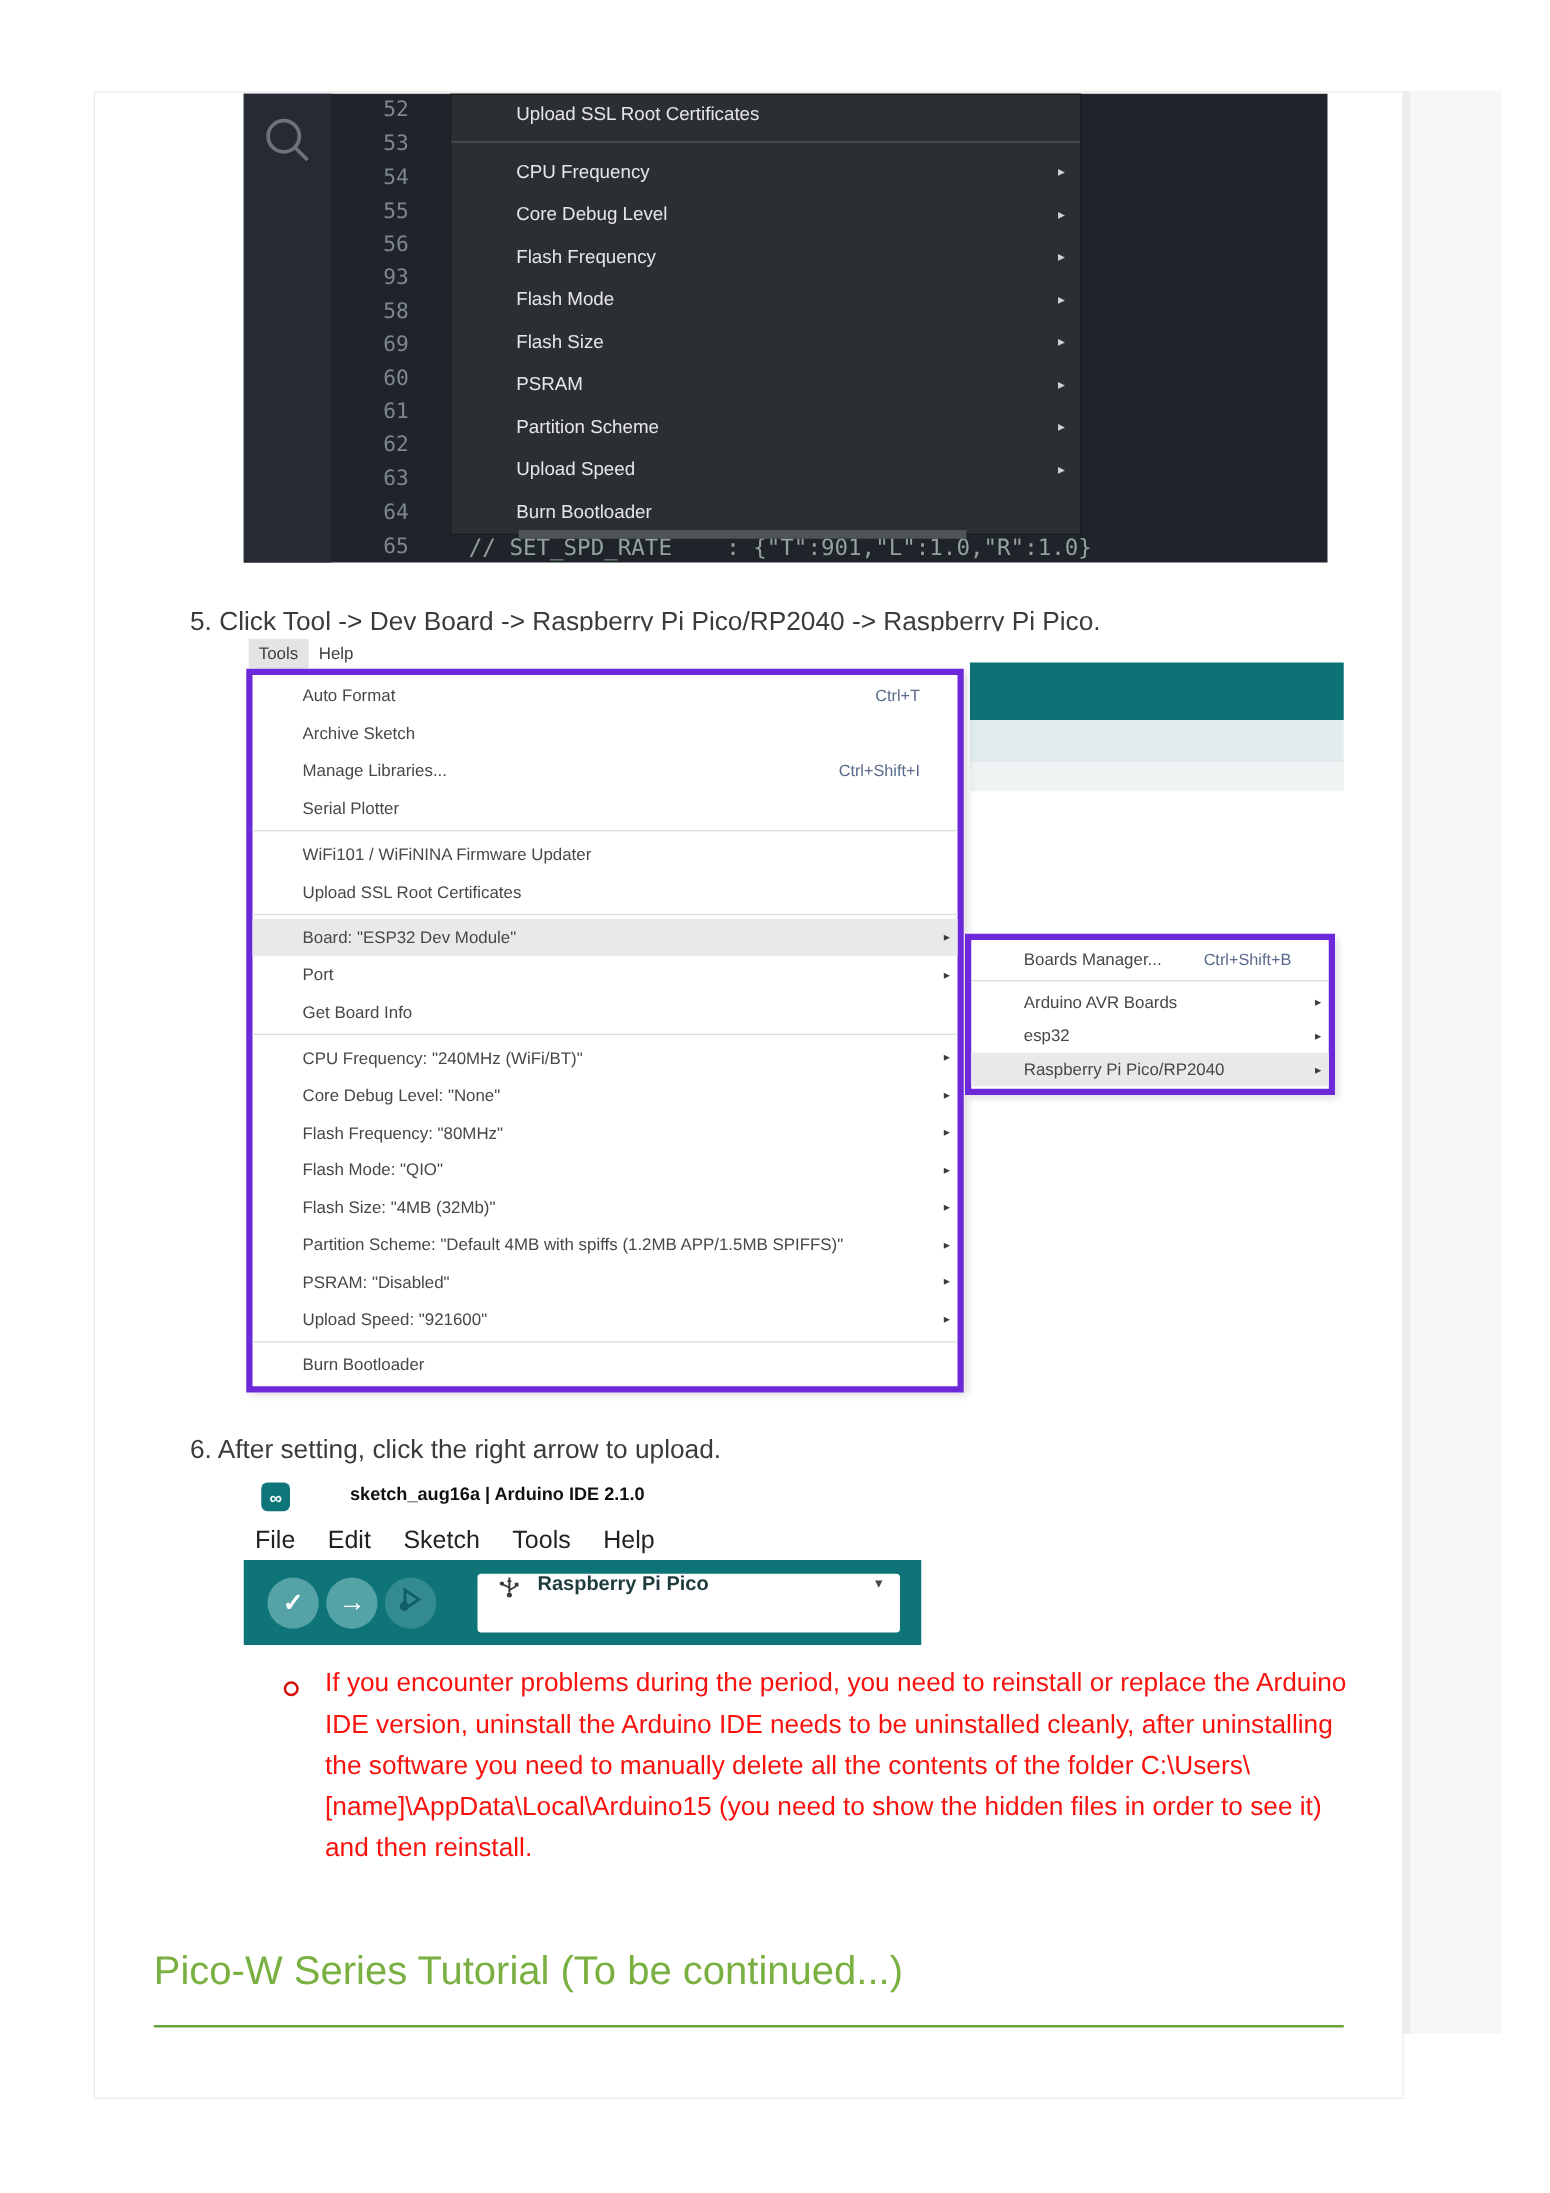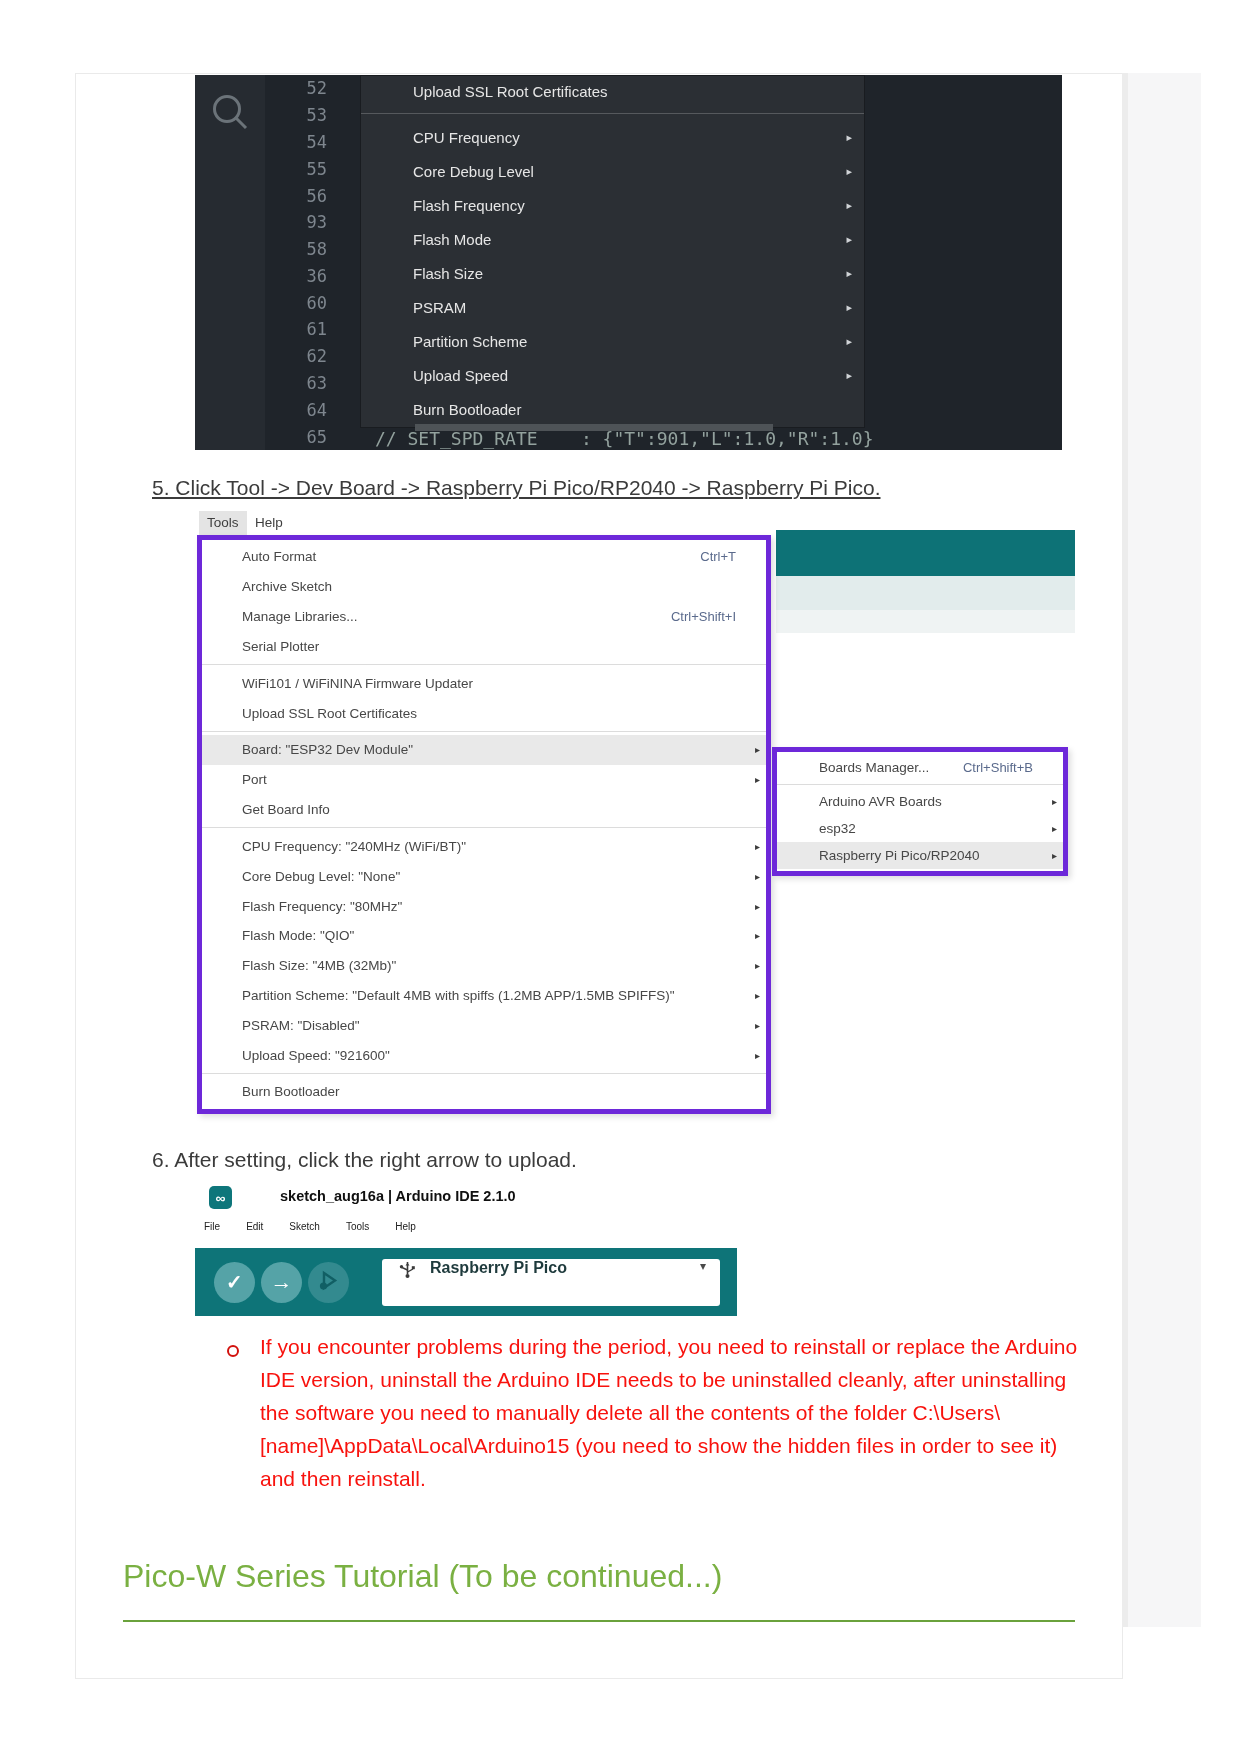--- a/index.html
+++ b/index.html
@@ -25,21 +25,21 @@
   #dkmenu .lbl{flex:1;}
   #dkmenu .ar{width:14px;text-align:right;color:#d0d3d6;font-size:11px;}
   #dkmenu .sepw{flex:0 0 14px;display:flex;align-items:center;}
   #dkmenu .sepline{height:1px;width:100%;background:#56595d;}
   #hscroll{left:220px;top:349px;width:358px;height:7px;background:#4e5357;z-index:3;}
   #code65{left:180px;top:352px;height:23px;display:flex;align-items:center;
           font-family:"DejaVu Sans Mono",monospace;font-size:18px;color:#93a29e;white-space:pre;}
 
   
   .step{color:#3b3b3b;font-size:21px;white-space:nowrap;}
-  #step5{left:152px;top:476px;text-decoration:underline;}
+  #step5{left:152px;top:486px;}
   #step6{left:152px;top:1148px;}
 
   
   #shot2{left:195px;top:505px;width:880px;height:612px;background:#fff;}
   .mbar-tab{top:6px;height:24px;line-height:24px;padding:0 8px;font-size:13.5px;color:#3e3e3e;}
   #tab-tools{left:4px;background:#e4e4e4;}
   #tab-help{left:52px;}
   #ide-titlebar{left:581px;top:25px;width:299px;height:46px;background:#0d7276;}
   #ide-row1{left:581px;top:71px;width:299px;height:34px;background:#e2ecec;}
   #ide-row2{left:581px;top:105px;width:299px;height:23px;background:#eff3f3;}
@@ -54,21 +54,21 @@
   .ltmenu .sc{color:#5a6a8c;margin-right:12px;font-size:13px;}
   .ltmenu .ar{width:12px;text-align:right;color:#3c3c3c;font-size:10px;}
   .ltmenu .sepw{flex:0 0 7px;display:flex;align-items:center;}
   .ltmenu .sepline{height:1px;width:100%;background:#dcdcdc;}
 
   
   #shot3{left:195px;top:1183px;width:545px;height:133px;}
   #app-ic{left:14px;top:3px;width:23px;height:23px;border-radius:5px;background:#0e767b;color:#fff;
           display:flex;align-items:center;justify-content:center;font-size:14px;font-weight:bold;}
   #app-title{left:45px;top:5px;font-size:14.5px;font-weight:bold;color:#101010;white-space:nowrap;margin-left:40px;}
-  #menu-row{left:9px;top:38px;display:flex;gap:26px;font-size:10px;color:#222;}
+  #menu-row{left:9px;top:38px;display:flex;gap:26px;font-size:20px;color:#222;}
   #toolbar{left:0;top:65px;width:542px;height:68px;background:#0e7478;display:flex;align-items:center;padding-left:19px;box-sizing:border-box;}
   .circ{width:41px;height:41px;border-radius:50%;background:#55a3a7;color:#fff;display:flex;
         align-items:center;justify-content:center;margin-right:6px;flex:0 0 auto;}
   .circ.disabled{background:#338a8f;}
   #board-select{margin-left:27px;width:338px;height:47px;background:#fff;border-radius:3px;
         display:flex;align-items:flex-start;padding:0 14px 0 16px;box-sizing:border-box;}
   #board-label{font-size:16px;font-weight:bold;color:#1e3a3c;margin-left:13px;}
   #board-caret{margin-left:auto;color:#4a4a4a;font-size:12px;}
 
   
@@ -94,21 +94,21 @@
       </svg>
     </div>
     <div class="abs" id="gutter">
         <div class="gut-row">52</div>
         <div class="gut-row">53</div>
         <div class="gut-row">54</div>
         <div class="gut-row">55</div>
         <div class="gut-row">56</div>
         <div class="gut-row">93</div>
         <div class="gut-row">58</div>
-        <div class="gut-row">36</div>
+        <div class="gut-row">69</div>
         <div class="gut-row">60</div>
         <div class="gut-row">61</div>
         <div class="gut-row">62</div>
         <div class="gut-row">63</div>
         <div class="gut-row">64</div>
         <div class="gut-row">65</div>
       </div>
     <div class="abs" id="dkmenu">
         <div class="mi">
           <span class="lbl">Upload SSL Root Certificates</span>

